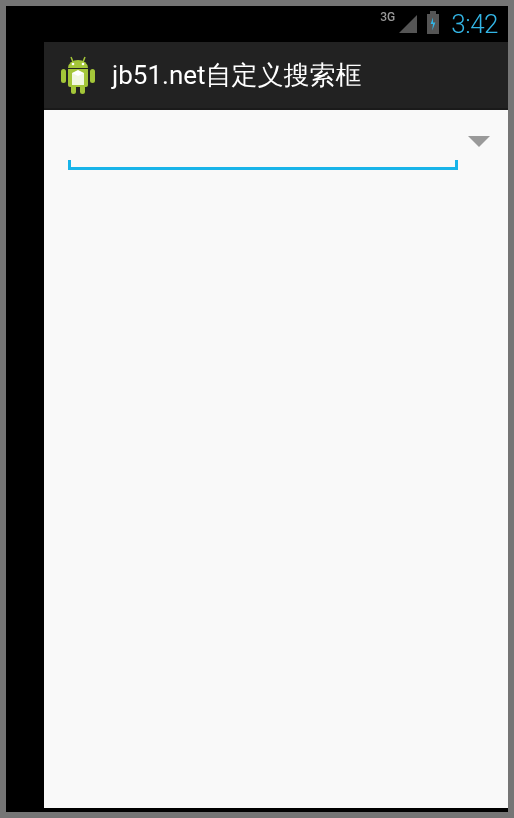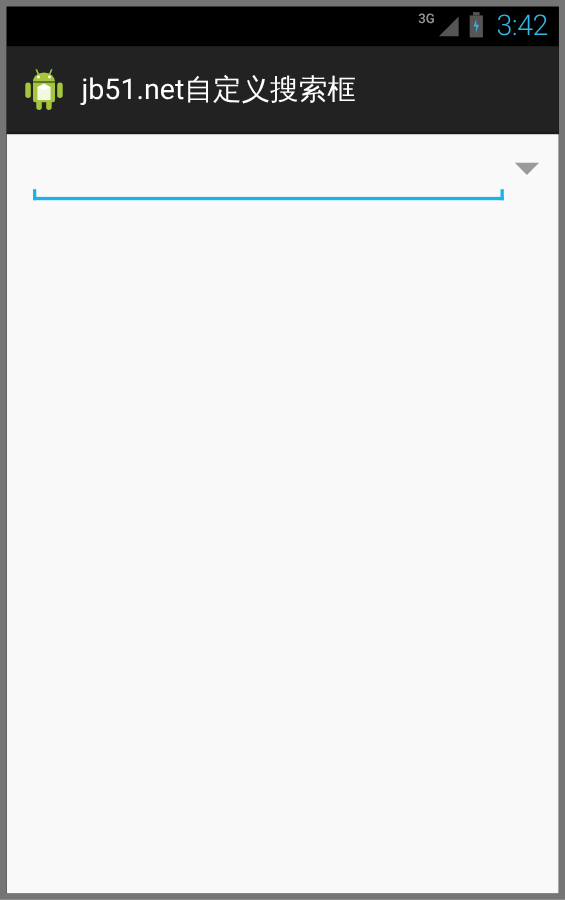--- a/index.html
+++ b/index.html
@@ -15,20 +15,21 @@
       position: relative;
     }
     .device-frame {
       position: absolute;
       top: 6px;
       left: 6px;
       right: 6px;
       bottom: 6px;
       background: #000;
       overflow: hidden;
+      padding-left: 38px;
     }
     .status-bar {
       height: 36px;
       background: #000;
       display: flex;
       justify-content: flex-end;
       align-items: center;
       padding-right: 10px;
       gap: 6px;
     }
@@ -79,21 +80,21 @@
       height: 14px;
     }
     .clock {
       color: #33b5e5;
       font-size: 26px;
       font-weight: 300;
       margin-left: 6px;
       letter-spacing: -0.5px;
     }
     .app-bar {
-      height: 80px;
+      height: 68px;
       background: #222;
       display: flex;
       align-items: center;
       padding-left: 14px;
       gap: 14px;
       border-bottom: 2px solid #1a1a1a;
     }
     .app-icon {
       width: 40px;
       height: 40px;

